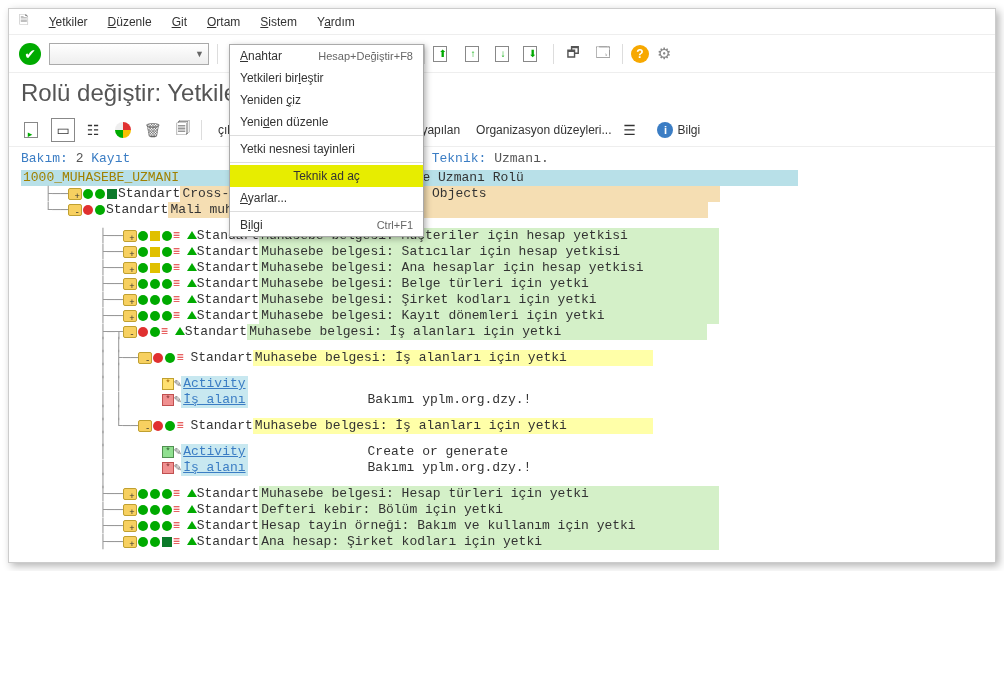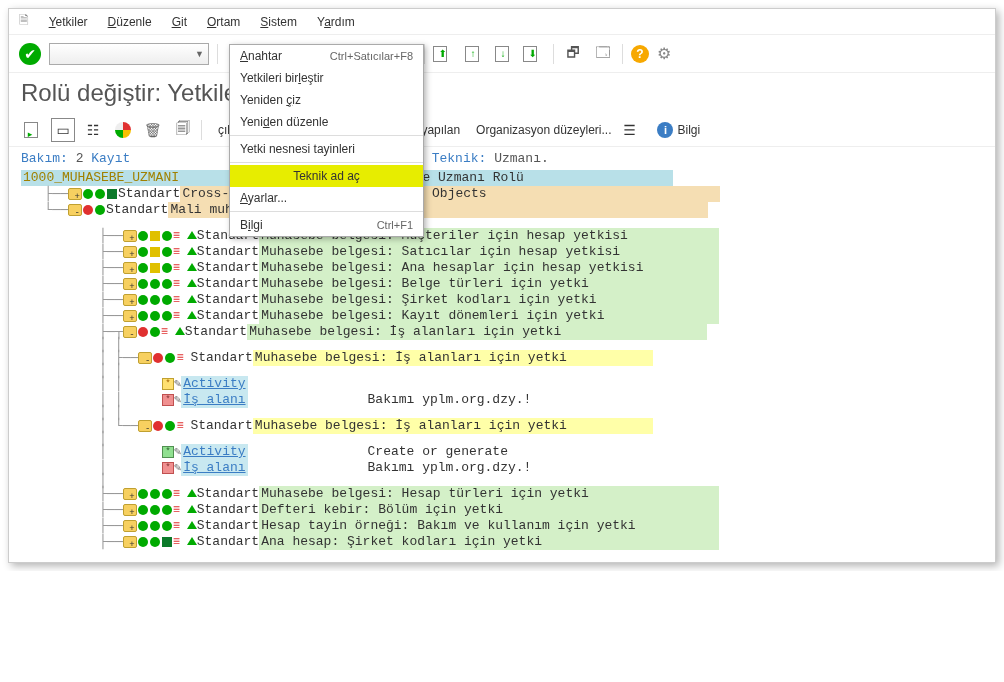--- a/index.html
+++ b/index.html
@@ -78,21 +78,21 @@
     <span class="menu-item"><span class="ul">D</span>üzenle</span>
     <span class="menu-item"><span class="ul">G</span>it</span>
     <span class="menu-item"><span class="ul">O</span>rtam</span>
     <span class="menu-item"><span class="ul">S</span>istem</span>
     <span class="menu-item">Y<span class="ul">a</span>rdım</span>
   </div>
 
   <div class="dropdown">
     <div class="dd-item">
         <span class="lbl"><span class="ul">A</span>nahtar</span>
-        <span class="sc">Ctrl+Satıcılar+F8</span>
+        <span class="sc">Hesap+Değiştir+F8</span>
       </div>
     <div class="dd-item">
         <span class="lbl">Yetkileri bir<span class="ul">l</span>eştir</span>
       </div>
     <div class="dd-item">
         <span class="lbl">Yeniden <span class="ul">ç</span>iz</span>
       </div>
     <div class="dd-item">
         <span class="lbl">Yeni<span class="ul">d</span>en düzenle</span>
       </div>
@@ -198,21 +198,21 @@
     <span style="display:inline-block;width:200px;"></span>
     <span class="sl-val">k alanlar,</span>
     <span>  </span>
     <span class="sl-lbl">Teknik:</span>
     <span> </span>
     <span class="sl-val">Uzmanı.</span>
   </div>
 
   <div class="tree">
 
-    <div class="row role-hdr" style="width:652px;">
+    <div class="row role-hdr" style="width:777px;">
       <span class="role-id">1000_MUHASEBE_UZMANI</span><span style="display:inline-block;width:220px;"></span><span>sebe Uzmanı Rolü</span>
     </div>
 
     <div class="row">
       <span class="conn">   ├──</span><span class="exp-ic"><span class="sign">+</span></span> <span class="light l-g"></span><span class="light l-g"></span><span class="sq sq-g"></span>  <span>Standart</span>  <span class="bg-tan" style="padding:0 2px;width:540px;display:inline-block;">Cross-application Authorization Objects</span>
     </div>
 
     <div class="row">
       <span class="conn">   └──</span><span class="exp-ic"><span class="sign">-</span></span> <span class="light l-r"></span><span class="light l-g"></span>     <span>Standart</span>  <span class="bg-tan" style="padding:0 2px;width:540px;display:inline-block;">Mali muhasebe</span>
     </div>

